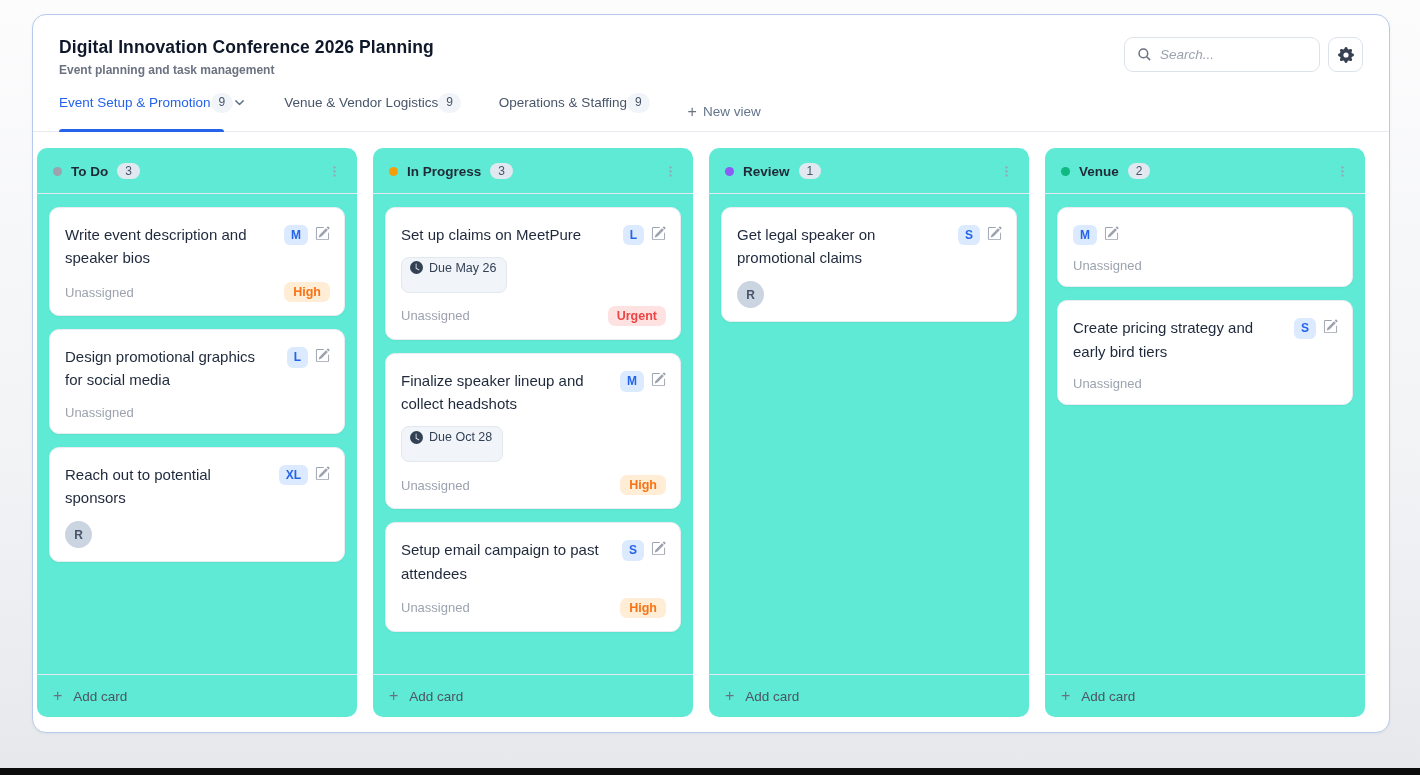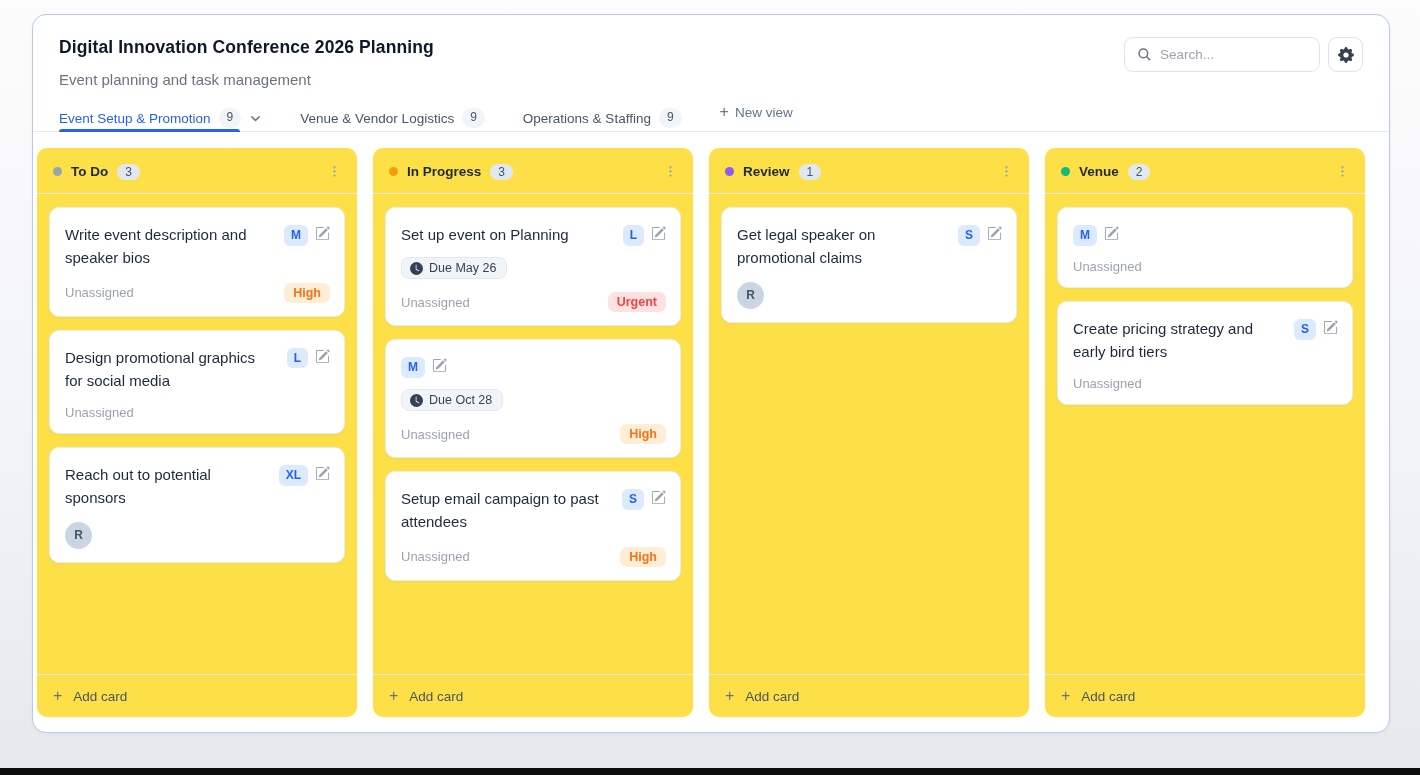--- a/index.html
+++ b/index.html
@@ -15,55 +15,55 @@
   .panel{
     position:absolute; left:32px; top:14px; width:1358px; height:719px;
     background:#ffffff; border:1px solid #b7c9ec; border-radius:14px;
     box-shadow:0 1px 3px rgba(30,60,120,.06);
     display:flex; flex-direction:column; overflow:hidden;
   }
 
   
   .panel-header{ padding:22px 26px 0 26px; display:flex; justify-content:space-between; align-items:flex-start; }
   .page-title{ font-size:17.5px; font-weight:700; color:#0f172a; letter-spacing:.1px; }
-  .page-subtitle{ margin-top:13px; font-size:15px; color:#6b7280; }
+  .page-subtitle{ margin-top:5px; font-size:12px; color:#6b7280;font-weight:bold; }
   .header-right{ display:flex; gap:8px; align-items:center; }
   .search-box{
     display:flex; align-items:center; gap:8px;
     width:196px; height:35px; padding:0 12px;
     border:1px solid #dde3ea; border-radius:9px; background:#fff;
   }
   .search-box input{
     border:none; outline:none; width:100%; font-size:13.5px;
-    font-family:"Liberation Sans", sans-serif; color:#334155; background:transparent;
+    font-family:"Liberation Sans", sans-serif; color:#334155; background:transparent;font-style:italic;
   }
   .search-box input::placeholder{ color:#9ca3af; }
   .icon-btn{
     width:35px; height:35px; border:1px solid #dde3ea; border-radius:9px;
     background:#fff; display:flex; align-items:center; justify-content:center; cursor:pointer;
   }
 
   
   .tabs{ display:flex; align-items:flex-end; gap:38px; padding:0 26px; margin-top:16px; border-bottom:1px solid #e7eaef; }
-  .tab{ display:flex; align-items:center; gap:8px; padding-bottom:3px; font-size:13.5px; color:#475569; cursor:pointer; position:relative; }
+  .tab{ display:flex; align-items:center; padding-bottom:18px; font-size:13.5px; color:#475569; cursor:pointer; position:relative; }
   .tab.active{ color:#2563eb; font-weight:500; }
   .tab.active::after{
     content:""; position:absolute; left:0; bottom:-1px; height:3px; border-radius:3px 3px 0 0;
     background:#2563eb; width:calc(100% - 22px);
   }
   .tab-count{
     background:#f1f5f9; color:#475569; font-size:12px; font-weight:500;
     border-radius:999px; padding:2px 8px; line-height:1.3;
   }
   .new-view{ font-size:13.5px; color:#64748b; padding-bottom:11px; cursor:pointer; display:flex; gap:6px; align-items:center; }
 
   
   .board{ flex:1; display:flex; gap:16px; padding:16px 4px 15px 4px; overflow:hidden; }
   .column{
-    width:320px; min-width:320px; background:#fde047; border-radius:10px;
+    width:320px; min-width:320px; background:#5eead4; border-radius:10px;
     display:flex; flex-direction:column; overflow:hidden;
   }
   .col-header{ display:flex; align-items:center; gap:9px; padding:15px 14px 13px 16px; border-bottom:1px solid #e4e9ef; }
   .col-dot{ width:9px; height:9px; border-radius:50%; }
   .col-name{ font-size:13.5px; font-weight:700; color:#1f2937; }
   .col-count{ background:#e2e8f0; color:#475569; font-size:12px; border-radius:999px; padding:1px 8px; }
   .kebab{ margin-left:auto; cursor:pointer; display:flex; align-items:center; padding:2px; }
 
   .cards{ flex:1; padding:13px 12px; display:flex; flex-direction:column; gap:13px; overflow:hidden; }
   .card{
@@ -75,21 +75,21 @@
   .card-actions{ display:flex; gap:7px; align-items:flex-start; padding-top:2px; }
   .size-badge{
     background:#dbeafe; color:#2563eb; font-size:12px; font-weight:600;
     padding:2px 7px; border-radius:6px; line-height:1.4;
   }
   .edit-btn{ cursor:pointer; display:flex; padding-top:1px; }
 
   .due-pill{
     margin-top:11px; display:inline-flex; align-items:center; gap:6px;
     background:#f1f5f9; border:1px solid #e2e8f0; border-radius:8px;
-    padding:3px 10px 3px 8px; font-size:12.5px; color:#334155;
+    padding:3px 10px 17px 8px; font-size:12.5px; color:#334155;
   }
   .card-footer{ margin-top:13px; display:flex; justify-content:space-between; align-items:center; }
   .assignee{ font-size:13px; color:#9ca3af; }
   .priority{ font-size:12.5px; font-weight:600; padding:3px 9px; border-radius:7px; }
   .p-high{ background:#ffedd5; color:#f97316;text-align:right; }
   .p-urgent{ background:#fee2e2; color:#ef4444; }
   .avatar{
     margin-top:12px; width:27px; height:27px; border-radius:50%;
     background:#cbd5e1; color:#475569; font-size:12px; font-weight:600;
     display:flex; align-items:center; justify-content:center;
@@ -238,21 +238,21 @@
           <svg width="13" height="13" viewBox="0 0 16 16" fill="#94a3b8">
               <circle cx="8" cy="3" r="1.4"></circle>
               <circle cx="8" cy="8" r="1.4"></circle>
               <circle cx="8" cy="13" r="1.4"></circle>
             </svg>
         </span>
       </div>
       <div class="cards">
         <div class="card">
           <div class="card-top">
-            <div class="card-title">Set up event on Planning</div>
+            <div class="card-title">Set up claims on MeetPure</div>
             <div class="card-actions">
               <span class="size-badge">L</span>
               <span class="edit-btn">
                 <svg width="15" height="15" viewBox="0 0 16 16" fill="#9ca3af">
                     <path d="M15.502 1.94a.5.5 0 0 1 0 .706L14.459 3.69l-2-2L13.502.646a.5.5 0 0 1 .707 0l1.293 1.293zm-1.75 2.456-2-2L4.939 9.21a.5.5 0 0 0-.121.196l-.805 2.414a.25.25 0 0 0 .316.316l2.414-.805a.5.5 0 0 0 .196-.12l6.813-6.814z"></path>
                     <path d="M1 13.5A1.5 1.5 0 0 0 2.5 15h11a1.5 1.5 0 0 0 1.5-1.5v-6a.5.5 0 0 0-1 0v6a.5.5 0 0 1-.5.5h-11a.5.5 0 0 1-.5-.5v-11a.5.5 0 0 1 .5-.5H9a.5.5 0 0 0 0-1H2.5A1.5 1.5 0 0 0 1 2v11.5z"></path>
                   </svg>
               </span>
             </div>
           </div>
@@ -264,20 +264,21 @@
             </span>
             <span>Due May 26</span>
           </div>
           <div class="card-footer">
             <span class="assignee">Unassigned</span>
             <span class="priority p-urgent">Urgent</span>
           </div>
         </div>
         <div class="card">
           <div class="card-top">
+            <div class="card-title">Finalize speaker lineup and collect headshots</div>
             <div class="card-actions">
               <span class="size-badge">M</span>
               <span class="edit-btn">
                 <svg width="15" height="15" viewBox="0 0 16 16" fill="#9ca3af">
                     <path d="M15.502 1.94a.5.5 0 0 1 0 .706L14.459 3.69l-2-2L13.502.646a.5.5 0 0 1 .707 0l1.293 1.293zm-1.75 2.456-2-2L4.939 9.21a.5.5 0 0 0-.121.196l-.805 2.414a.25.25 0 0 0 .316.316l2.414-.805a.5.5 0 0 0 .196-.12l6.813-6.814z"></path>
                     <path d="M1 13.5A1.5 1.5 0 0 0 2.5 15h11a1.5 1.5 0 0 0 1.5-1.5v-6a.5.5 0 0 0-1 0v6a.5.5 0 0 1-.5.5h-11a.5.5 0 0 1-.5-.5v-11a.5.5 0 0 1 .5-.5H9a.5.5 0 0 0 0-1H2.5A1.5 1.5 0 0 0 1 2v11.5z"></path>
                   </svg>
               </span>
             </div>
           </div>

